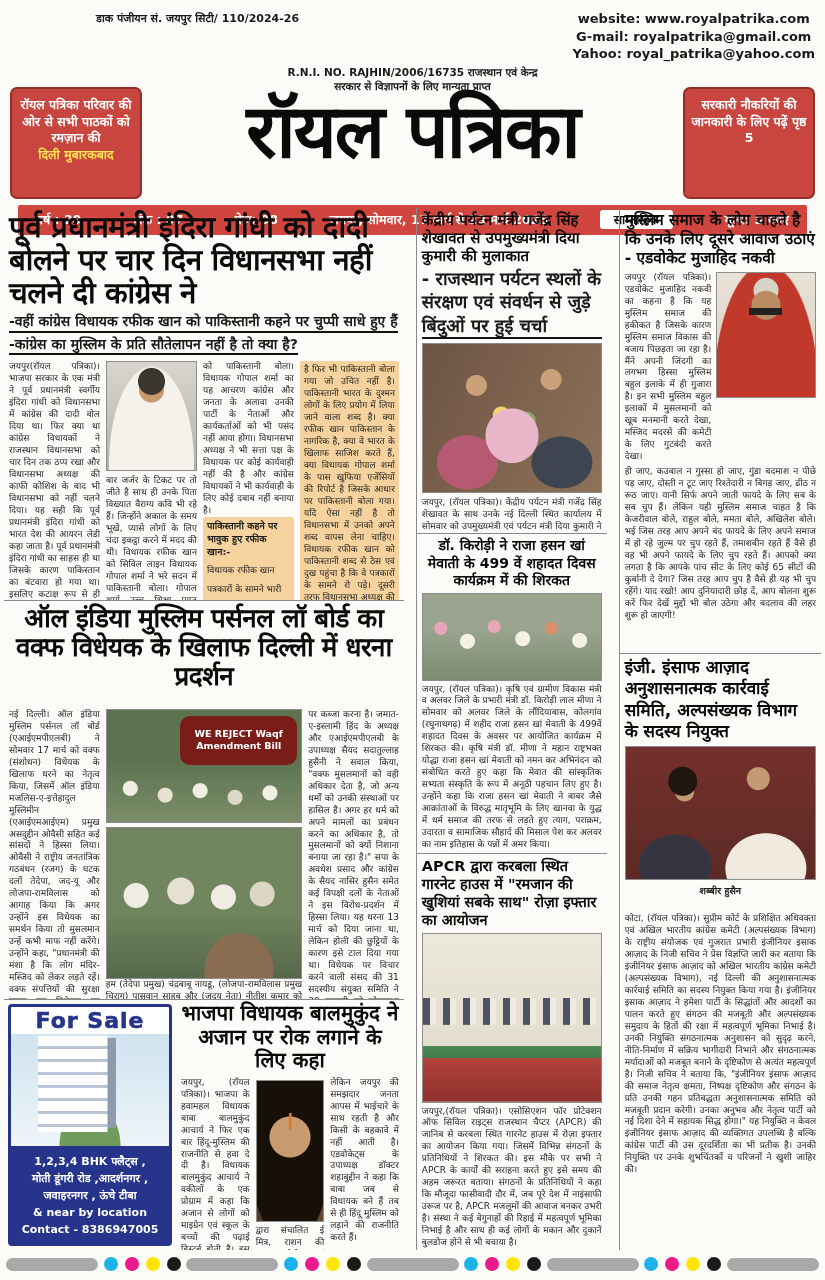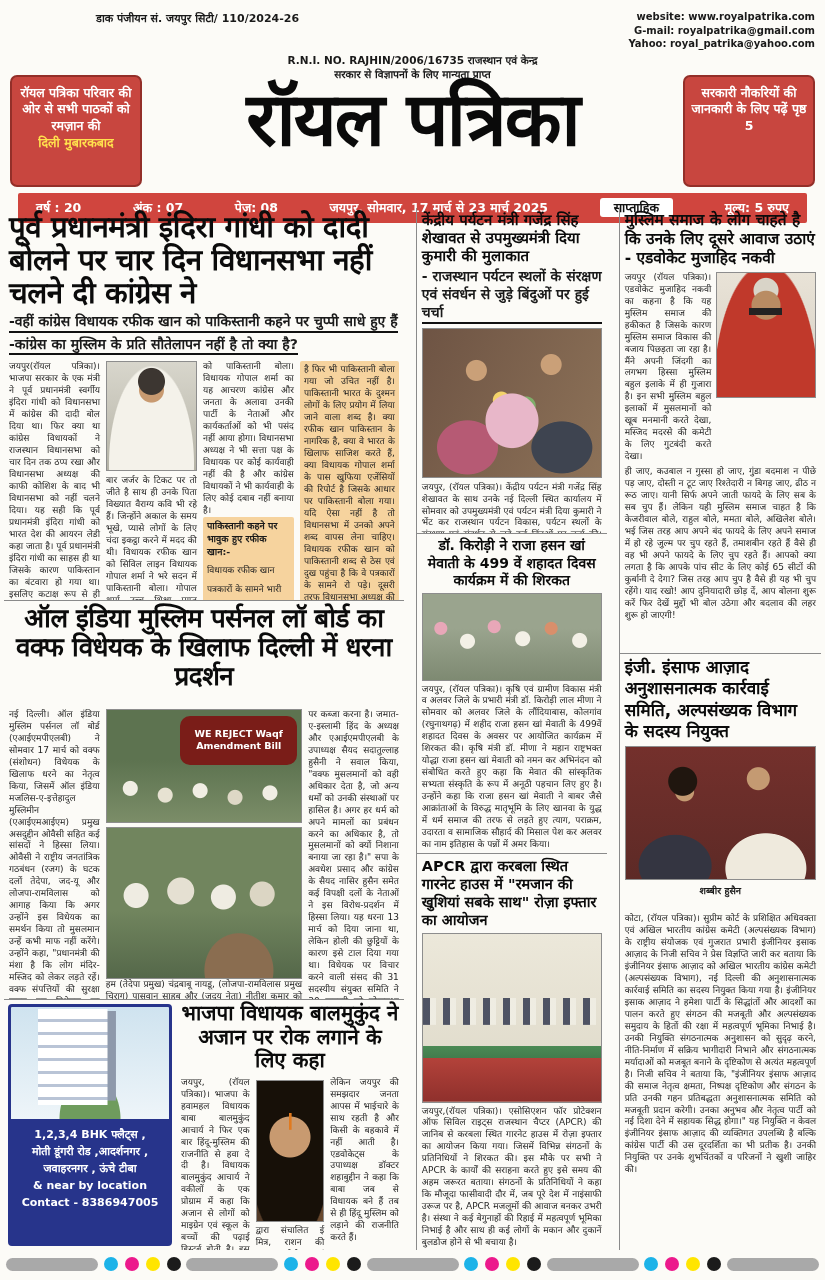--- a/index.html
+++ b/index.html
@@ -2,21 +2,21 @@
 <html><head>
 <meta charset="utf-8">
 <style>
   html,body{margin:0;padding:0;background:#dddbd5;}
   .page{position:relative;width:825px;height:1280px;margin:0 auto;background:#fcfbf7;
         overflow:hidden;font-family:"DejaVu Sans","Liberation Sans",sans-serif;color:#1a1a1a;}
   
   .hdr{padding:10px 10px 0 10px;}
   .hdr-top{display:flex;justify-content:space-between;align-items:flex-start;}
   .postal{margin-left:86px;font-size:11px;font-weight:700;}
-  .contacts{text-align:right;font-size:10px;font-weight:700;line-height:1.35;}
+  .contacts{text-align:center;font-size:13px;font-weight:700;line-height:1.35;}
   .masthead{display:flex;align-items:flex-start;margin-top:2px;}
   .side-box{width:116px;min-height:92px;margin-top:22px;background:#c8463f;border:2px solid #932f29;
             border-radius:7px;color:#fff;font-weight:700;font-size:12.5px;text-align:center;
             padding:8px 6px;line-height:1.35;}
   .side-box .yellow{color:#ffe14d;display:block;}
   .mast-center{flex:1;text-align:center;padding:0 4px;}
   .rni{font-size:10.5px;font-weight:700;line-height:1.4;}
   .paper-title{font-size:74px;line-height:1.02;font-weight:800;letter-spacing:-2px;color:#0a0a0a;margin-top:0px;}
   .infobar{display:flex;justify-content:space-between;align-items:center;height:30px;
            background:#d0453e;color:#fff;font-weight:700;font-size:12.5px;margin:6px 8px 0 8px;
@@ -101,21 +101,21 @@
      linear-gradient(#4b8a55,#3d7347) 0 76%/100% 12% no-repeat,
      linear-gradient(#ece8da,#ddd8c8);}
   .ph-mla{height:140px;margin:3px 0;background:
      linear-gradient(#e07a1f,#e07a1f) 50% 26%/4% 12% no-repeat,
      radial-gradient(circle at 50% 40%,#c89a70 0 20px,transparent 21px),
      radial-gradient(ellipse at 50% 38%,#171008 0 42px,transparent 43px),
      linear-gradient(115deg,#3a2b20,#6b4a2e);}
   
   .tourism{height:325px;}
   .tourism h2{font-size:15px;line-height:1.2;}
-  .tourism .sub{font-size:14px;font-weight:800;border-bottom:2px solid #111;line-height:1.3;margin-top:2px;}
+  .tourism .sub{font-size:18px;font-weight:800;border-bottom:2px solid #111;line-height:1.3;margin-top:2px;}
   .kirori{height:320px;}
   .kirori h2{font-size:14px;line-height:1.25;text-align:center;}
   .apcr{height:397px;}
   .apcr h2{font-size:14.5px;line-height:1.25;}
   .muslim{height:445px;}
   .muslim h2{font-size:15.5px;line-height:1.22;}
   .mus-row{display:flex;gap:5px;margin-top:4px;}
   .mus-row .txt{width:47%;}
   .mus-row .ph{width:53%;height:124px;}
   .insaaf{height:597px;}
@@ -223,20 +223,21 @@
             </div>
             <div class="ph ph-protest-bottom"></div>
             <div class="body-txt">हम (तेदेपा प्रमुख) चंद्रबाबू नायडू, (लोजपा-रामविलास प्रमुख चिराग) पासवान साहब और (जदयू नेता) नीतीश कुमार को आगाह कर रहे हैं-याद रखें कि अगर आप इस अहम मोड़ पर इस विधेयक का समर्थन करते हैं तो जब तक दुनिया का अस्तित्व रहेगा, मुसलमान आपको माफ नहीं करेंगे। ओवैसी ने रेखांकित किया कि यह विधेयक गैर-मुस्लिमों को वक्फ परिषद और बोर्ड का हिस्सा बनने की इजाजत देता है, जबकि अन्य धर्मों की धार्मिक संस्थाओं में केवल उस समुदाय से संबंधित लोगों को ही सदस्य बनाया जाता है।</div>
           </div>
           <div class="law-c4 body-txt">पर कब्जा करना है। जमात-ए-इस्लामी हिंद के अध्यक्ष और एआईएमपीएलबी के उपाध्यक्ष सैयद सदातुल्लाह हुसैनी ने सवाल किया, "वक्फ मुसलमानों को वही अधिकार देता है, जो अन्य धर्मों को उनकी संस्थाओं पर हासिल है। अगर हर धर्म को अपने मामलों का प्रबंधन करने का अधिकार है, तो मुसलमानों को क्यों निशाना बनाया जा रहा है।" सपा के अवधेश प्रसाद और कांग्रेस के सैयद नासिर हुसैन समेत कई विपक्षी दलों के नेताओं ने इस विरोध-प्रदर्शन में हिस्सा लिया। यह धरना 13 मार्च को दिया जाना था, लेकिन होली की छुट्टियों के कारण इसे टाल दिया गया था। विधेयक पर विचार करने वाली संसद की 31 सदस्यीय संयुक्त समिति ने 30 जनवरी को लोकसभा अध्यक्ष ओम बिरला को 655 पन्नों की अपनी रिपोर्ट सौंप दी थी।</div>
         </div>
       </article>
 
       <div class="bottom-row">
         <div class="forsale">
+          <div class="fs-title">For Sale</div>
           <div class="fs-img"></div>
           <div class="fs-text">
             <div>1,2,3,4 BHK फ्लैट्स ,</div>
             <div>मोती डूंगरी रोड ,आदर्शनगर ,</div>
             <div>जवाहरनगर , ऊंचे टीबा</div>
             <div>&amp; near by location</div>
             <div>Contact - 8386947005</div>
           </div>
         </div>
         <article class="balmukund">

